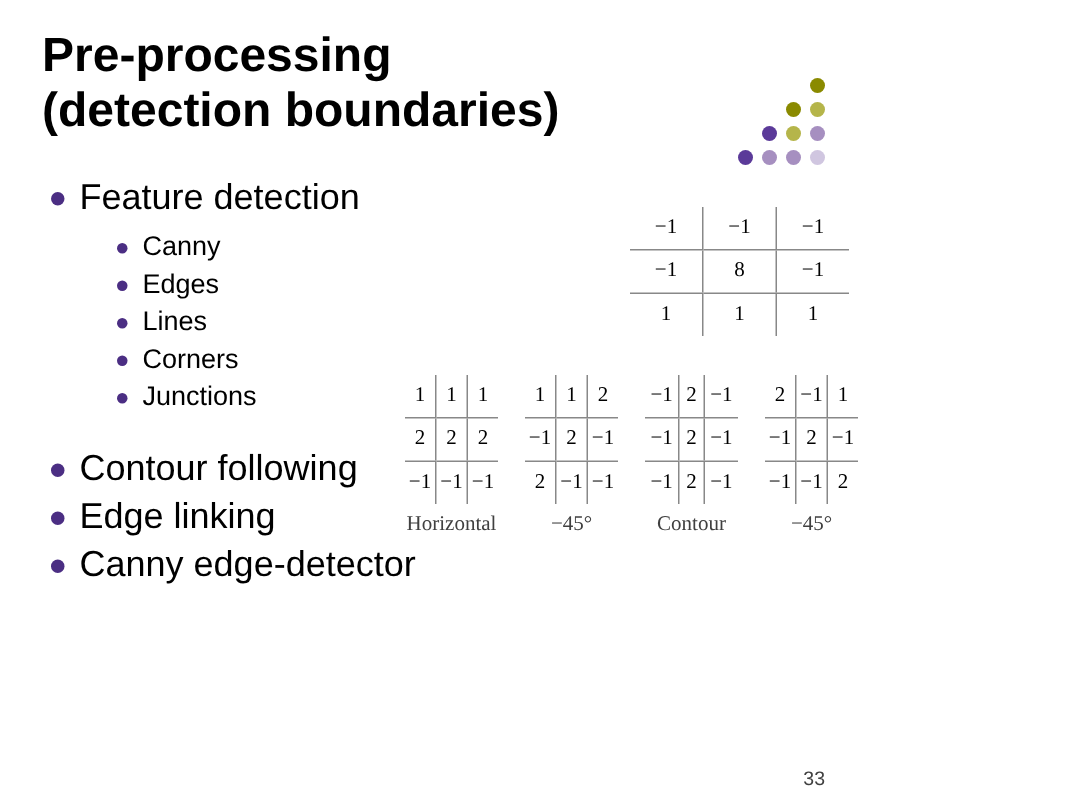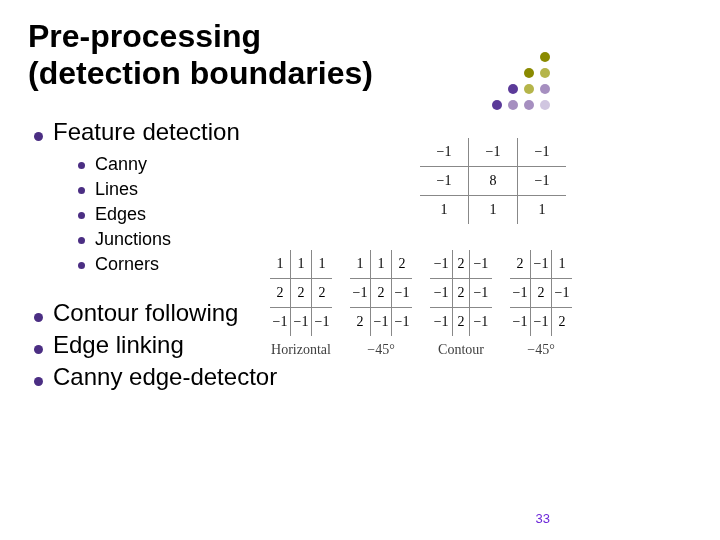--- a/index.html
+++ b/index.html
@@ -44,21 +44,21 @@
     width: 7px;
     height: 7px;
     margin-top: 8px;
   }
   .bullet .txt {
     font-size: 24px;
   }
   .bullet.small .txt {
     font-size: 18px;
   }
-  .level1 { margin-left: 6px; align-items: center; }
+  .level1 { margin-left: 6px; }
   .level2 { margin-left: 50px; }
   .group-top { margin-top: 0; }
   .group-gap { margin-top: 24px; }
   .sub-gap { margin-top: 8px; }
 
   
   .deco {
     position: absolute;
     top: 52px;
     right: 20px;
@@ -123,21 +123,21 @@
     left: 270px;
     display: flex;
     gap: 18px;
   }
 
   .pagenum {
     position: absolute;
     bottom: 14px;
     right: 22px;
     font-size: 13px;
-    color: #6d28d9;
+    color: #404040;
   }
 </style>
 </head>
 <body>
 
 <div class="slide">
 
   <div class="deco">
     <div class="d c0"></div>
     <div class="d c0"></div>
@@ -171,33 +171,33 @@
     <div class="txt">Feature detection</div>
   </div>
 
   <div class="sub-gap"></div>
   <div class="bullet small level2">
     <div class="dot"></div>
     <div class="txt">Canny</div>
   </div>
   <div class="bullet small level2">
     <div class="dot"></div>
+    <div class="txt">Edges</div>
+  </div>
+  <div class="bullet small level2">
+    <div class="dot"></div>
     <div class="txt">Lines</div>
   </div>
   <div class="bullet small level2">
     <div class="dot"></div>
-    <div class="txt">Edges</div>
+    <div class="txt">Corners</div>
   </div>
   <div class="bullet small level2">
     <div class="dot"></div>
     <div class="txt">Junctions</div>
-  </div>
-  <div class="bullet small level2">
-    <div class="dot"></div>
-    <div class="txt">Corners</div>
   </div>
 
   <div class="group-gap"></div>
   <div class="bullet level1">
     <div class="dot"></div>
     <div class="txt">Contour following</div>
   </div>
   <div class="bullet level1">
     <div class="dot"></div>
     <div class="txt">Edge linking</div>

